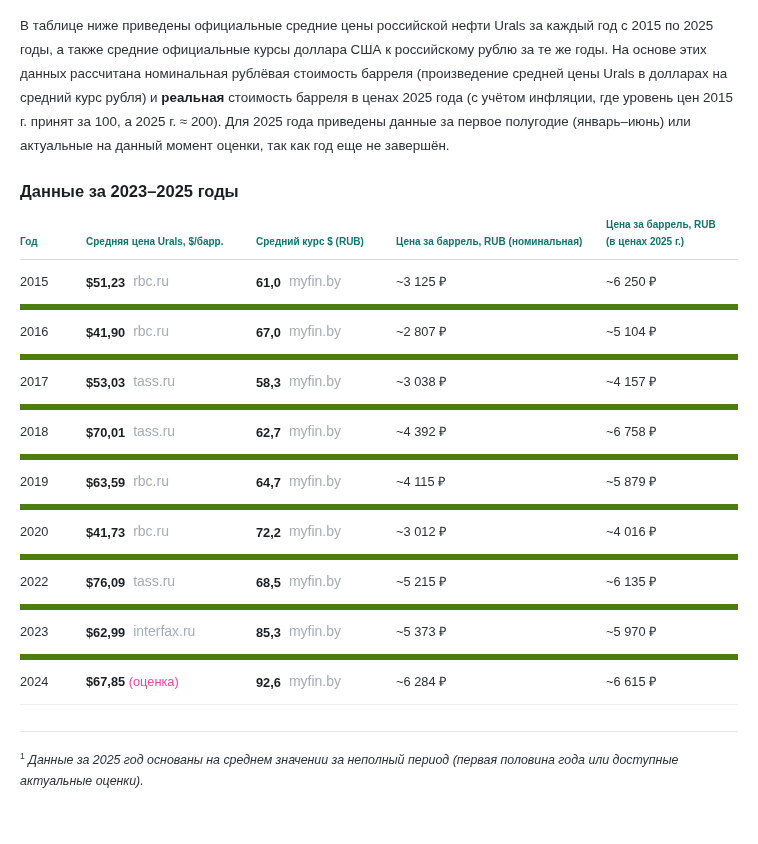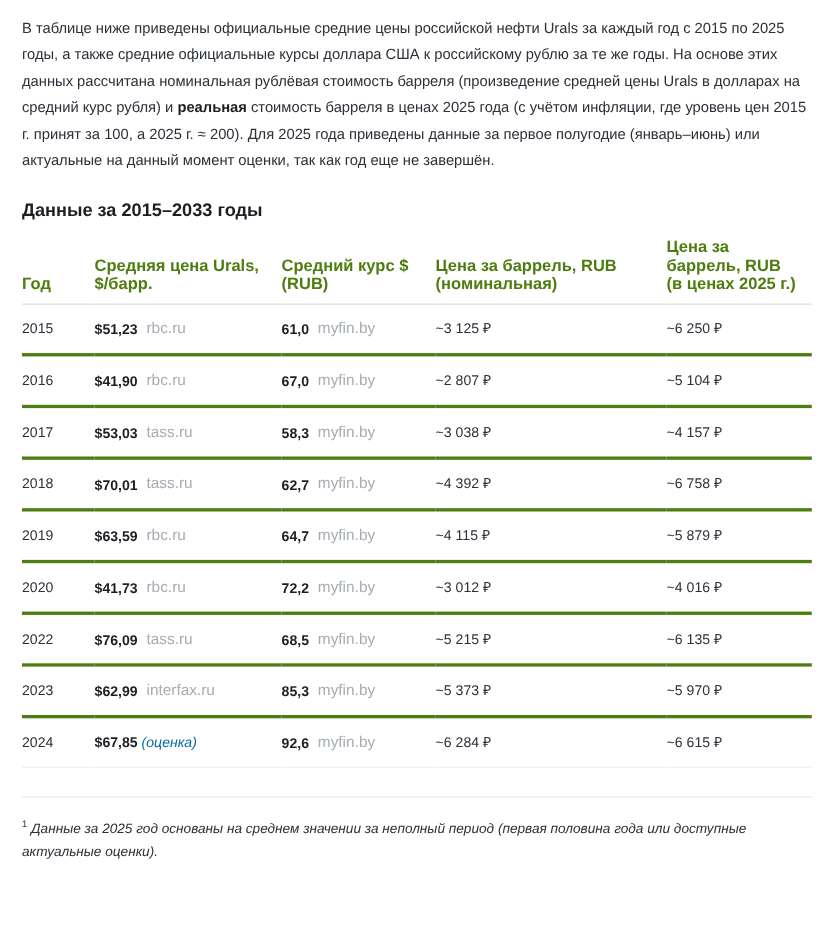--- a/index.html
+++ b/index.html
@@ -46,30 +46,30 @@
     color: #1b1f24;
   }
   table.data-table {
     width: 100%;
     border-collapse: collapse;
     font-size: 12.6px;
   }
   table.data-table thead th {
     text-align: left;
     font-weight: bold;
-    font-size: 15px;
+    font-size: 10px;
     line-height: 17px;
-    color: #4d7c0f;
+    color: #0f766e;
     vertical-align: bottom;
     padding: 0 10px 9px 0;
     border-bottom: 1px solid #d8dbdf;
   }
   table.data-table tbody td {
     padding: 12px 10px 12px 0;
-    border-bottom: 3px solid #4d7c0f;
+    border-bottom: 6px solid #4d7c0f;
     color: #2b3138;
     font-size: 12.8px;
     line-height: 18px;
     vertical-align: middle;
     white-space: nowrap;
   }
   table.data-table tbody tr:last-child td {
     border-bottom: 1px solid #eceef0;
   }
   .col-year { width: 56px; }
@@ -84,22 +84,21 @@
   .src {
     display: inline-block;
     margin-left: 8px;
     font-size: 14px;
     color: #a6adb4;
     font-weight: normal;
     vertical-align: 1px;
   }
   .note-suffix {
     font-weight: normal;
-    color: #0369a1;
-    font-style: italic;
+    color: #ec4899;
   }
   sup {
     font-size: 8.5px;
     vertical-align: super;
     line-height: 0;
   }
   .footnotes {
     margin-top: 26px;
   }
   .footnote {
@@ -122,21 +121,21 @@
 </head>
 <body>
 
 <div class="page">
 
 
   <p class="intro">
     <span>В таблице ниже приведены официальные средние цены российской нефти Urals за каждый год с 2015 по 2025 годы, а также средние официальные курсы доллара США к российскому рублю за те же годы. На основе этих данных рассчитана номинальная рублёвая стоимость барреля (произведение средней цены Urals в долларах на средний курс рубля) и </span><b>реальная</b><span> стоимость барреля в ценах 2025 года (с учётом инфляции, где уровень цен 2015 г. принят за 100, а 2025 г. ≈ 200). Для 2025 года приведены данные за первое полугодие (январь–июнь) или актуальные на данный момент оценки, так как год еще не завершён.</span>
   </p>
 
-  <h2 class="section-title">Данные за 2015–2033 годы</h2>
+  <h2 class="section-title">Данные за 2023–2025 годы</h2>
 
   <table class="data-table">
     <thead>
       <tr>
         <th class="col-year">Год</th>
         <th class="col-price">Средняя цена Urals, $/барр.</th>
         <th class="col-rate">Средний курс $ (RUB)</th>
         <th class="col-nominal">Цена за баррель, RUB (номинальная)</th>
         <th class="col-real">Цена за баррель, RUB (в ценах 2025 г.)</th>
       </tr>

